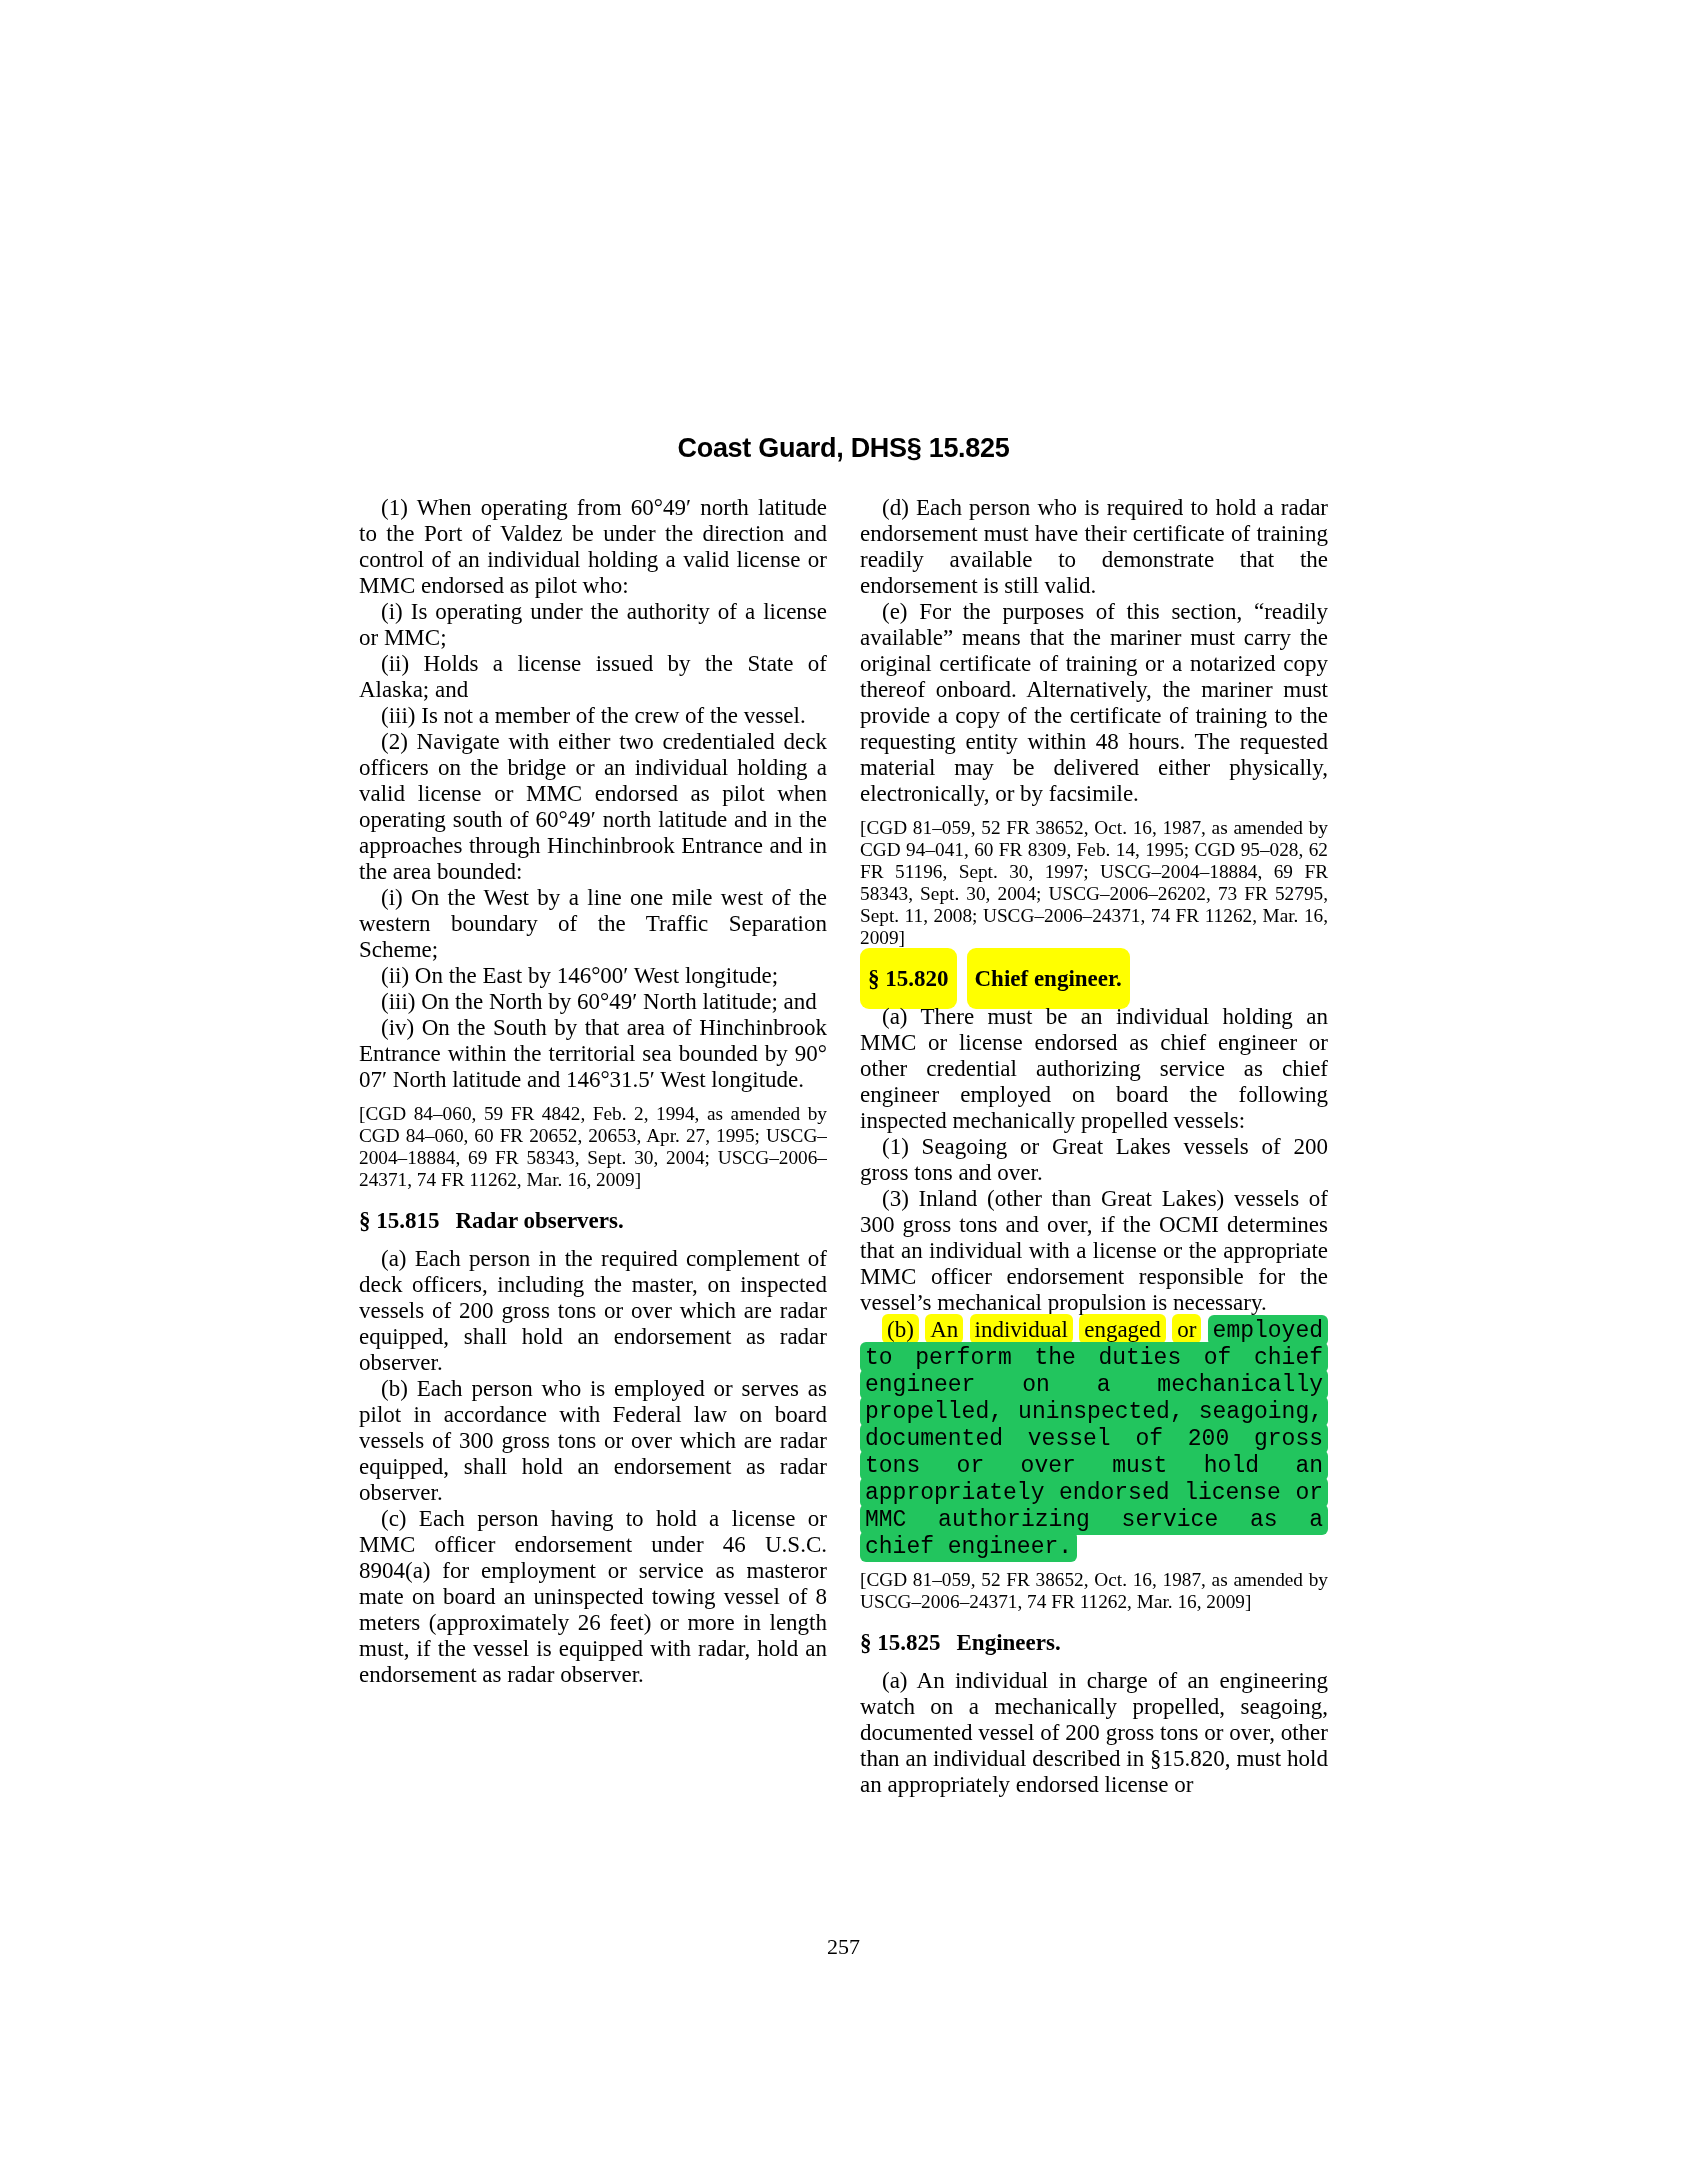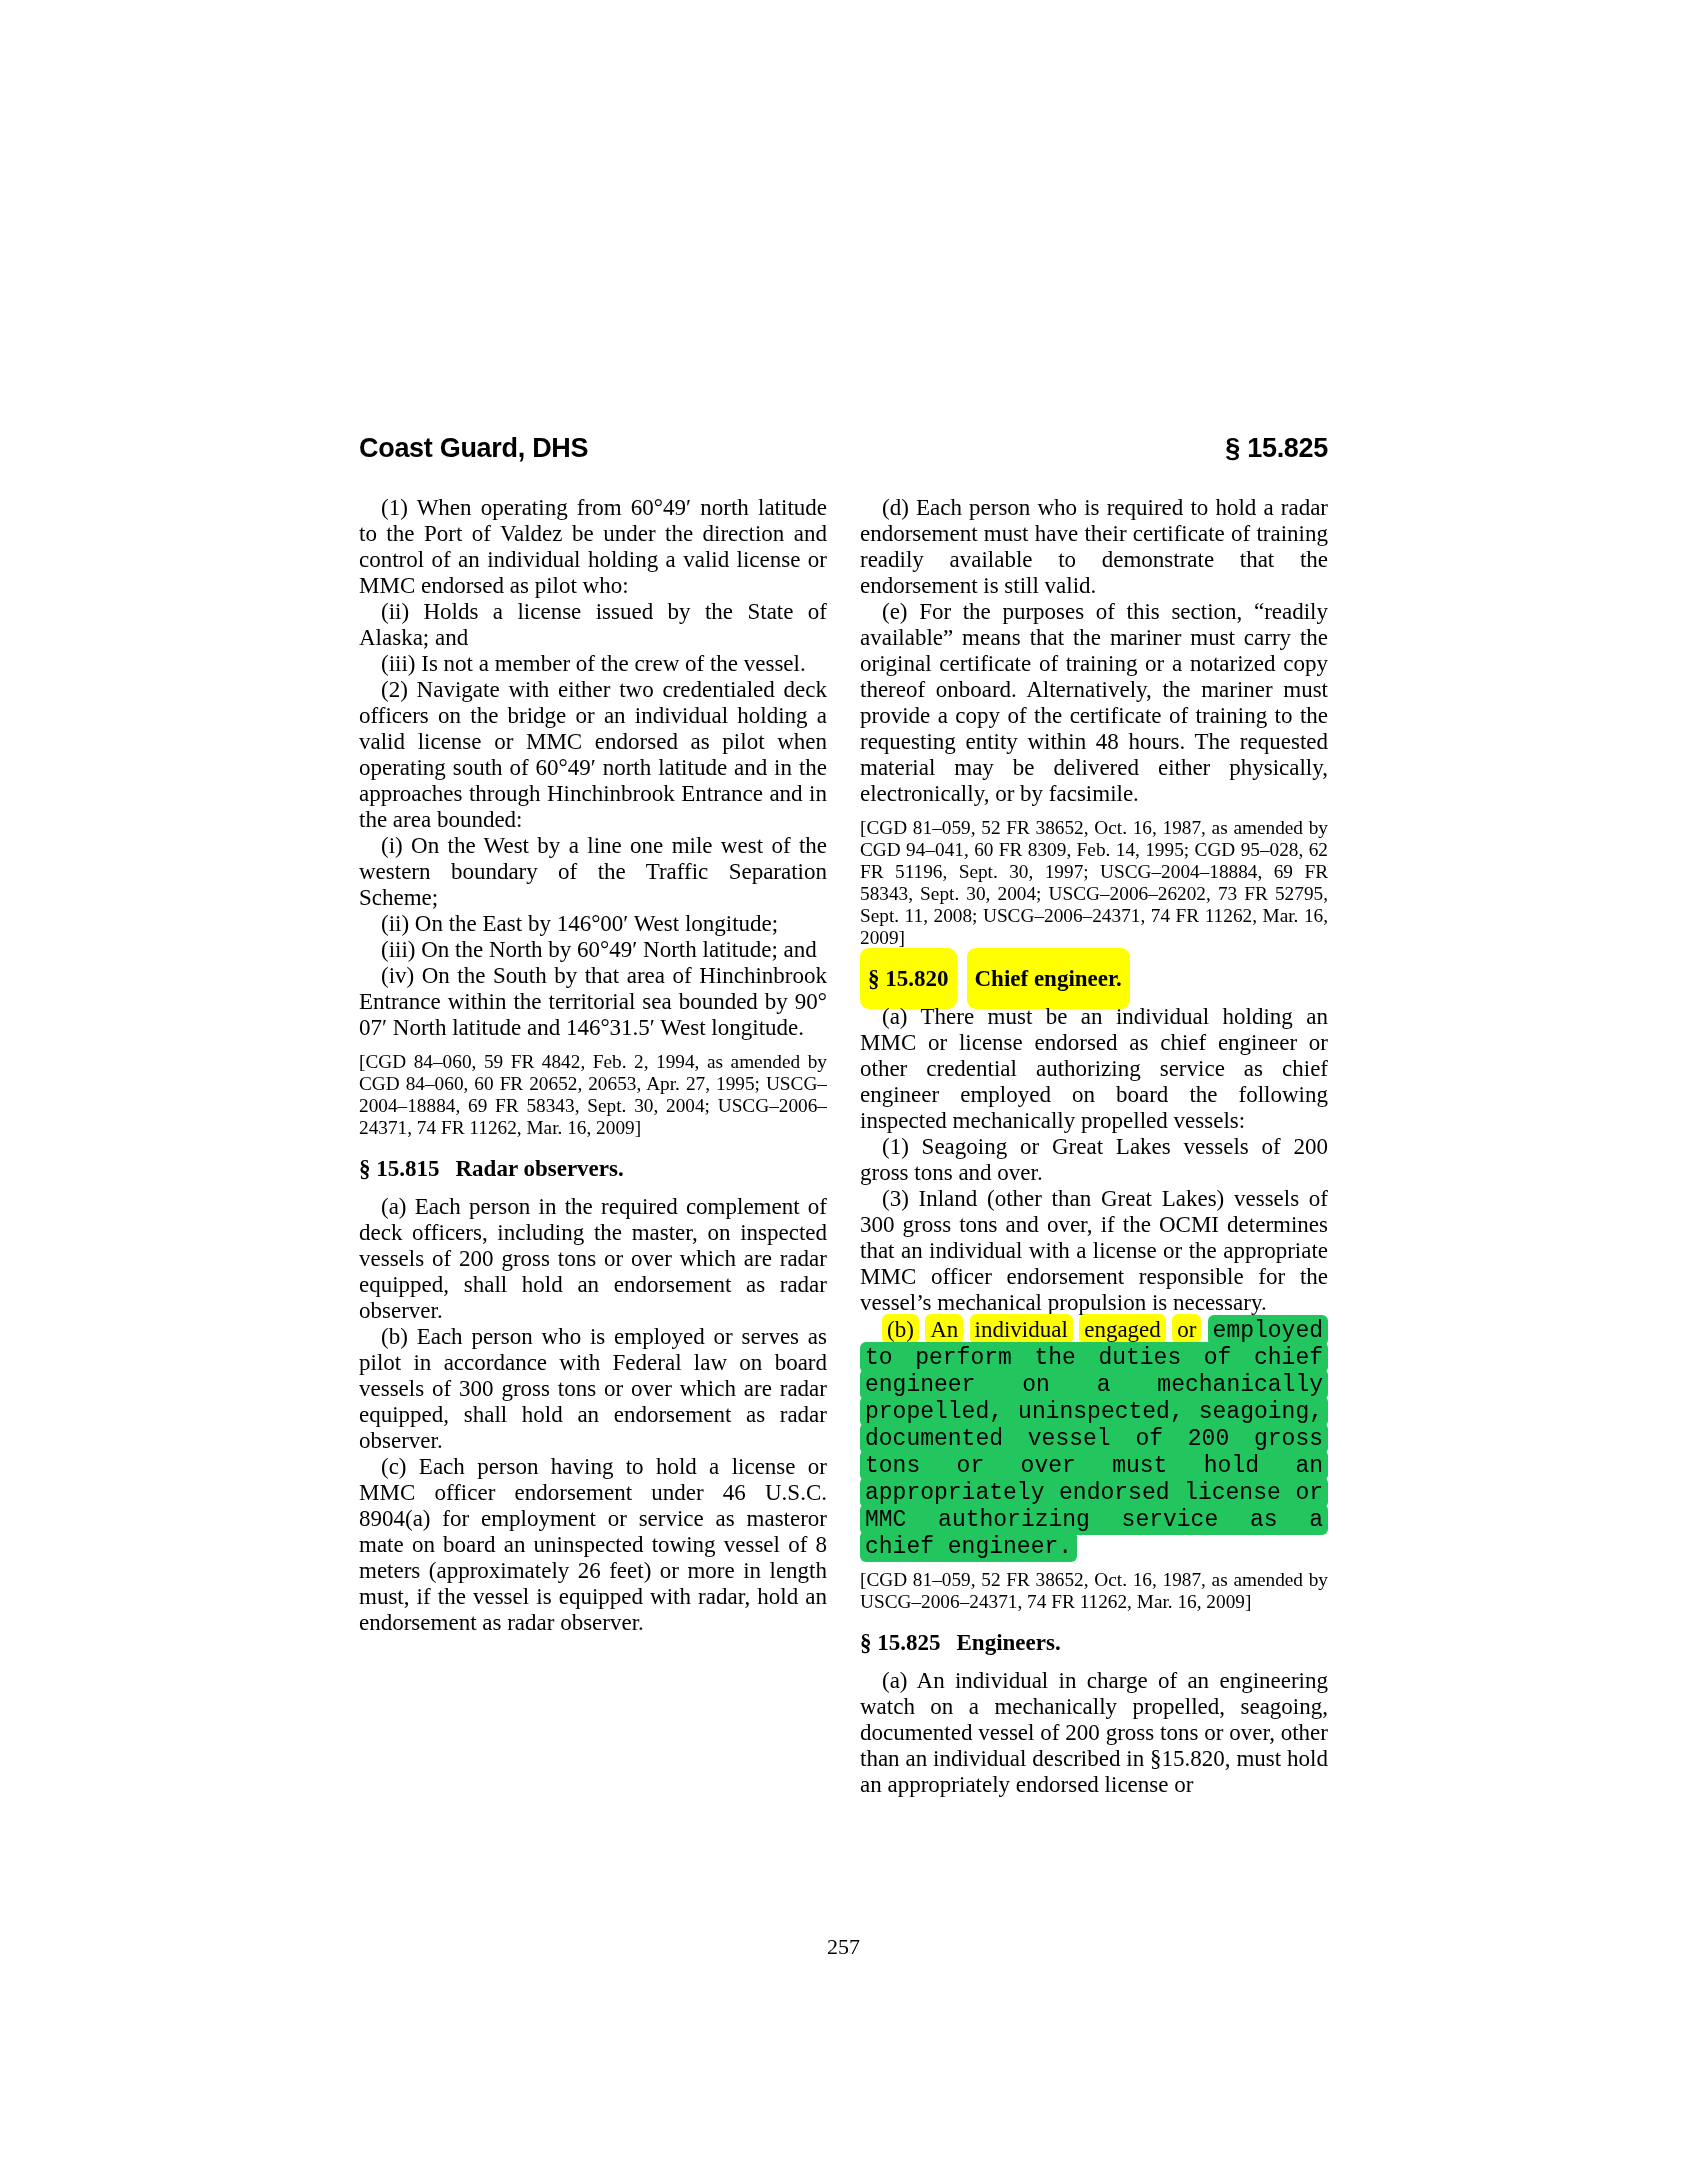--- a/index.html
+++ b/index.html
@@ -16,21 +16,21 @@
     color: #000000;
   }
   .content {
     position: absolute;
     left: 359px;
     top: 433px;
     width: 969px;
   }
   .running-head {
     display: flex;
-    justify-content: space-between;
+    justify-content: center;
     align-items: baseline;
     font-family: "Liberation Sans", "DejaVu Sans", sans-serif;
     font-weight: bold;
     font-size: 27px;
     letter-spacing: -0.3px;
     line-height: 30px;
     margin-bottom: 21px;
   }
   .columns {
     display: flex;
@@ -98,20 +98,21 @@
 
   <div class="running-head">
     <span>Coast Guard, DHS</span>
     <span>§ 15.825</span>
   </div>
 
   <div class="columns">
 
     <div class="col">
       <p class="body">(1) When operating from 60°49′ north latitude to the Port of Valdez be under the direction and control of an individual holding a valid license or MMC endorsed as pilot who:</p>
+      <p class="body">(i) Is operating under the authority of a license or MMC;</p>
       <p class="body">(ii) Holds a license issued by the State of Alaska; and</p>
       <p class="body">(iii) Is not a member of the crew of the vessel.</p>
       <p class="body">(2) Navigate with either two credentialed deck officers on the bridge or an individual holding a valid license or MMC endorsed as pilot when operating south of 60°49′ north latitude and in the approaches through Hinchinbrook Entrance and in the area bounded:</p>
       <p class="body">(i) On the West by a line one mile west of the western boundary of the Traffic Separation Scheme;</p>
       <p class="body">(ii) On the East by 146°00′ West longitude;</p>
       <p class="body">(iii) On the North by 60°49′ North latitude; and</p>
       <p class="body">(iv) On the South by that area of Hinchinbrook Entrance within the territorial sea bounded by 90° 07′ North latitude and 146°31.5′ West longitude.</p>
       <p class="citation">[CGD 84–060, 59 FR 4842, Feb. 2, 1994, as amended by CGD 84–060, 60 FR 20652, 20653, Apr. 27, 1995; USCG–2004–18884, 69 FR 58343, Sept. 30, 2004; USCG–2006–24371, 74 FR 11262, Mar. 16, 2009]</p>
       <h2 class="heading">
         <span class="secnum">§ 15.815</span><span class="sectitle">Radar observers.</span>

